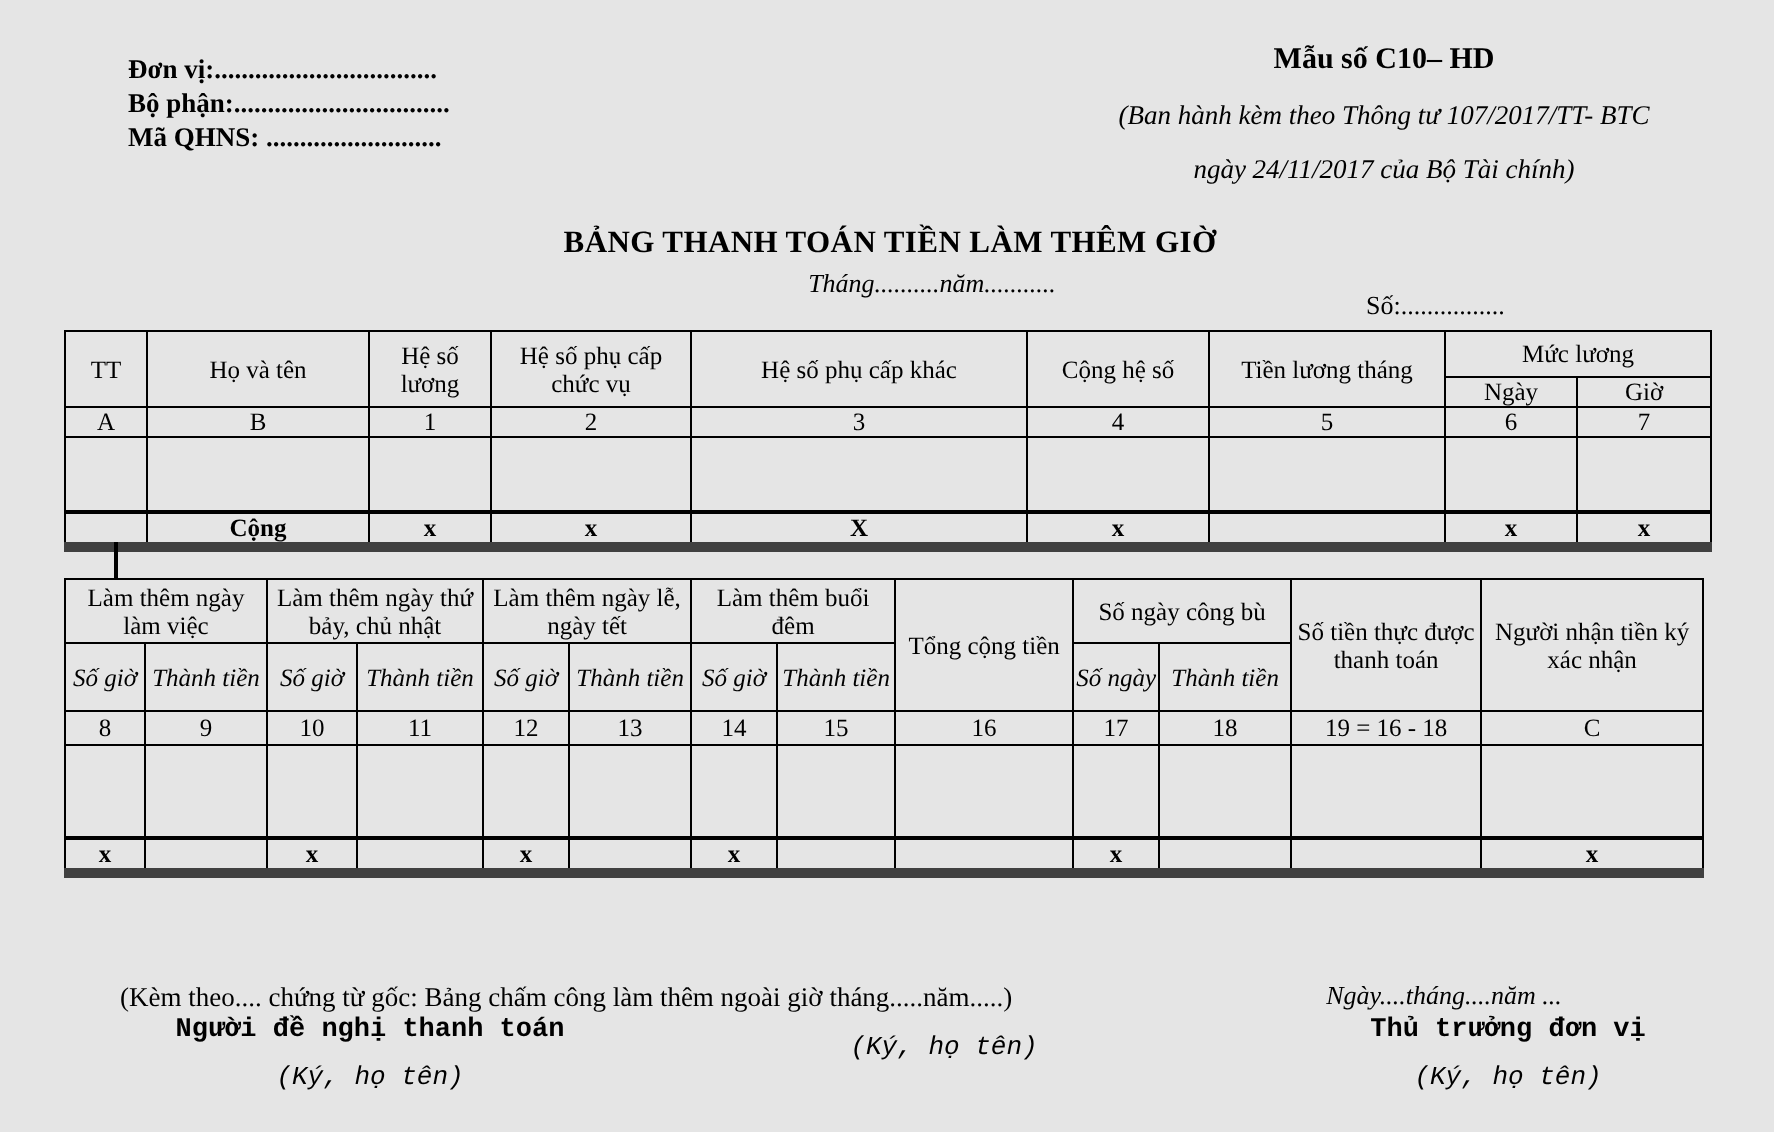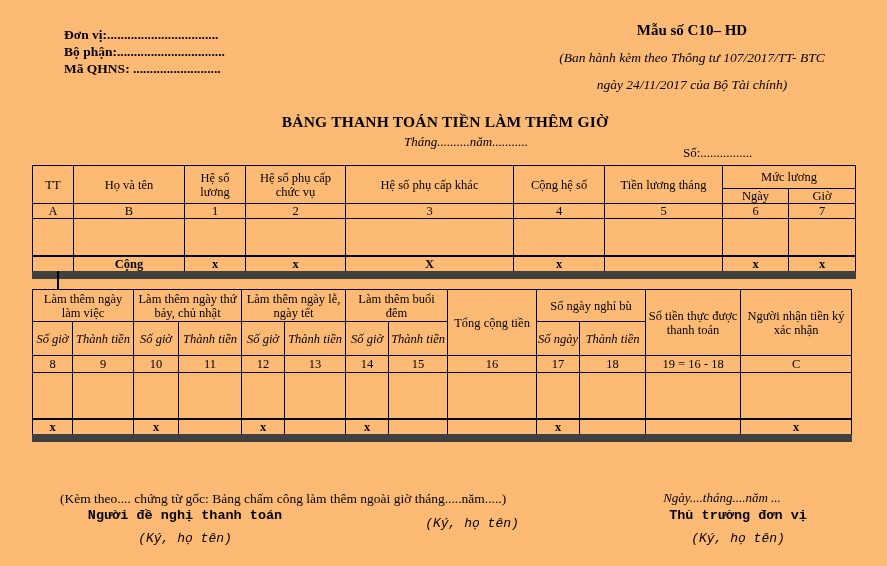--- a/index.html
+++ b/index.html
@@ -1,49 +1,49 @@
 <!DOCTYPE html>
 <html><head>
 <meta charset="utf-8">
 <style>
   html,body{margin:0;padding:0;background:#fff;}
-  .page{position:relative;width:887px;height:566px;background:#fdba74;
+  .page{position:relative;width:887px;height:566px;background:#e5e5e5;
         font-family:"Liberation Serif","DejaVu Serif",serif;color:#000;overflow:hidden;}
   .abs{position:absolute;}
 
   .meta-left{left:64px;top:26px;font-size:13.5px;font-weight:bold;line-height:17px;}
   .meta-right{left:492px;top:22px;width:400px;text-align:center;}
   .form-no{font-size:15px;font-weight:bold;}
   .issued{font-size:13.5px;font-style:italic;margin-top:11px;}
 
   .doc-title{left:0;top:113px;width:890px;text-align:center;font-size:15.5px;font-weight:bold;letter-spacing:.2px;}
   .doc-subtitle{left:0;top:134px;width:880px;text-align:center;font-size:13px;font-style:italic;padding-left:26px;}
   .doc-no{left:683px;top:145px;font-size:13px;}
 
   table{border-collapse:collapse;table-layout:fixed;position:absolute;}
   td{border:1px solid #000;text-align:center;vertical-align:middle;
      padding:0 1px;font-size:12.5px;line-height:1.12;overflow:hidden;}
   .t1{left:32px;top:165px;width:823px;}
   .t2{left:32px;top:289px;width:819px;}
-  tr.total td{border-top:2px solid #000;border-bottom:8px solid #404040;font-weight:bold;text-align:center;}
+  tr.total td{border-top:2px solid #000;border-bottom:5px solid #404040;font-weight:bold;text-align:center;}
   .t1 tr.r1{height:23px;} .t1 tr.r2{height:15px;} .t1 tr.code{height:14px;}
   .t1 tr.blank{height:37px;} .t1 tr.total{height:16px;}
   .t2 tr.g{height:32px;} .t2 tr.sh{height:34px;} .t2 tr.code{height:17px;}
   .t2 tr.blank{height:46px;} .t2 tr.total{height:17px;}
   .t2 tr.sh td{font-style:italic;}
 
   .connector{left:57px;top:271px;width:2px;height:18px;background:#000;}
 
   .foot1{left:60px;top:453px;font-size:13.5px;}
   .foot2{left:60px;top:491px;font-size:13.5px;}
   .dateline{left:612px;top:490px;width:220px;text-align:center;font-size:13px;font-style:italic;}
   .sig{top:508px;width:220px;text-align:center;font-family:Liberation Mono, monospace;}
   .sig .name{font-size:13.5px;font-weight:bold;}
   .sig .note{font-size:13px;font-style:italic;margin-top:8px;}
-  .sig1{left:75px;} .sig2{left:362px;} .sig3{left:628px;}
+  .sig1{left:75px;} .sig2{left:362px;} .sig3{left:644px;}
 </style>
 </head>
 <body>
 
 <div class="page">
 
   <div class="abs meta-left">
     <div>Đơn vị:.................................</div>
     <div>Bộ phận:................................</div>
     <div>Mã QHNS: ..........................</div>
@@ -140,21 +140,21 @@
         <col style="width:95px">
       <col style="width:111px">
     </colgroup>
     <tbody>
       <tr class="g">
         <td colspan="2">Làm thêm ngày làm việc</td>
         <td colspan="2">Làm thêm ngày thứ bảy, chủ nhật</td>
         <td colspan="2">Làm thêm ngày lễ, ngày tết</td>
         <td colspan="2">Làm thêm buổi đêm</td>
         <td rowspan="2" style="font-style:normal">Tổng cộng tiền</td>
-        <td colspan="2">Số ngày nghỉ bù</td>
+        <td colspan="2">Số ngày công bù</td>
         <td rowspan="2" style="font-style:normal">Số tiền thực được thanh toán</td>
         <td rowspan="2" style="font-style:normal">Người nhận tiền ký xác nhận</td>
       </tr>
       <tr class="sh">
         <td>Số giờ</td>
         <td>Thành tiền</td>
         <td>Số giờ</td>
         <td>Thành tiền</td>
         <td>Số giờ</td>
         <td>Thành tiền</td>

